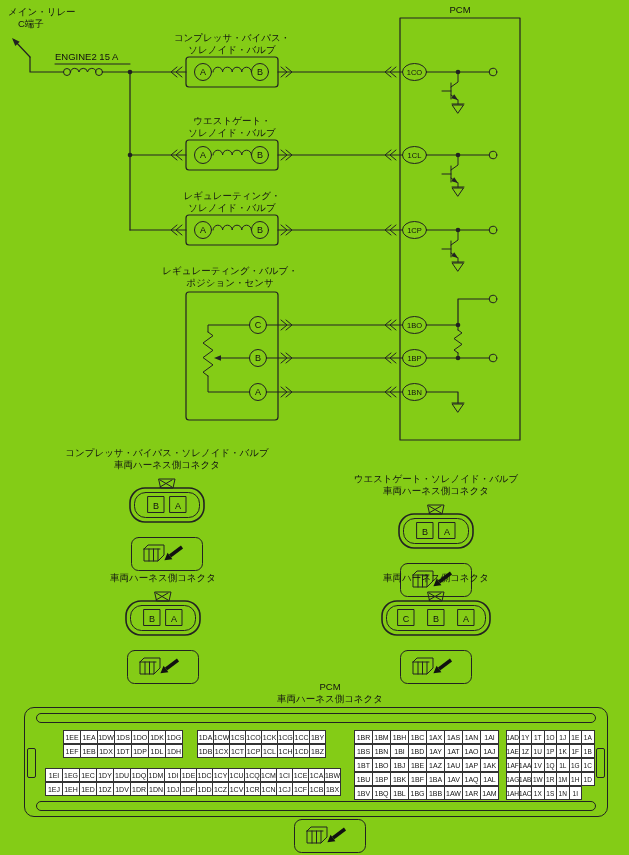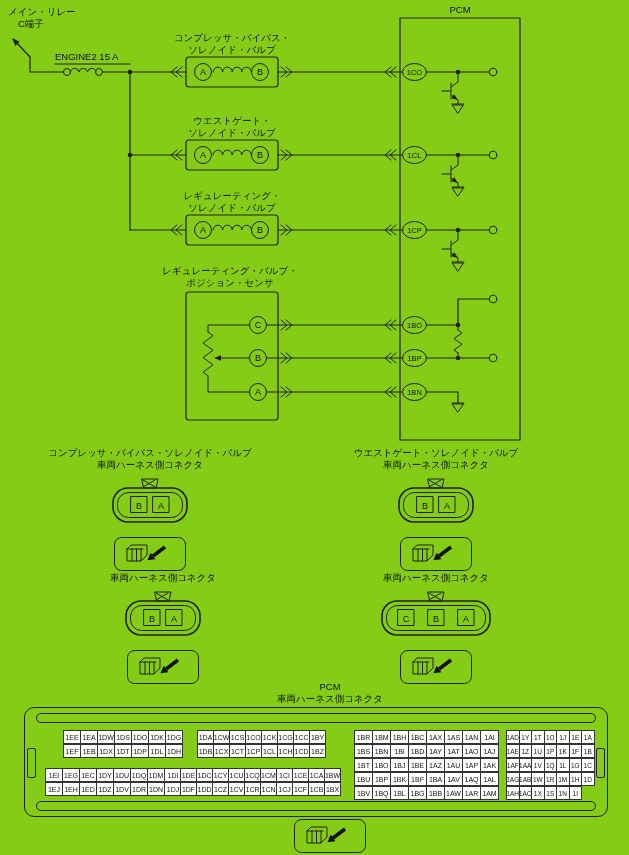--- a/index.html
+++ b/index.html
@@ -211,42 +211,42 @@
       <ellipse class="w thin" cx="414.5" cy="392" rx="12" ry="8.5"></ellipse>
       <text class="termlbl" x="414.5" y="394.5" text-anchor="middle">1BN</text>
       <path class="w" d="M426.5 392 H458 V403"></path>
       <g>
         <path class="w thin" d="M452 403 H464"></path>
         <polygon class="w thin" points="452.5,404 463.5,404 458,412"></polygon>
       </g>
     </g>
   </svg>
 
-  <div class="cgroup" style="left:27px;top:447px">
+  <div class="cgroup" style="left:44px;top:447px">
     <div class="ctitle">コンプレッサ・バイパス・ソレノイド・バルブ</div>
     <div class="ctitle">車両ハーネス側コネクタ</div>
     <svg class="face" width="90" height="52" viewBox="0 0 90 52">
       <path class="w thin" d="M37 3 h16 l-2 9 h-12 z"></path>
       <path class="w thin" d="M38 4 L50 11 M50 4 L38 11"></path>
       <rect class="w" x="8" y="12" width="74" height="34" rx="15" style="stroke-width:1.6"></rect>
       <rect class="w thin" x="12.5" y="16.5" width="65" height="25" rx="11"></rect>
       <rect class="w thin" x="26" y="20.5" width="16" height="16"></rect>
       <rect class="w thin" x="48" y="20.5" width="16" height="16"></rect>
       <text x="34" y="32.5" text-anchor="middle" font-size="9">B</text>
       <text x="56" y="32.5" text-anchor="middle" font-size="9">A</text>
     </svg>
     <svg class="vicon" width="74" height="36" viewBox="0 0 74 36">
       <rect class="w thin" x="1.5" y="1.5" width="71" height="33" rx="7"></rect>
       <path class="w thin" d="M14 13 L30 13 M14 13 L14 25 L28 25 L28 13 M28 25 L34 19 L34 9 L18 9 L14 13 M19 13 V25 M23.5 13 V25"></path>
       <path d="M52 11 L40 20" style="stroke:#111;stroke-width:3.5;fill:none"></path>
       <polygon points="34.4,24.2 37.6,16.8 42.4,23.2" fill="#111"></polygon>
     </svg>
   </div>
 
-  <div class="cgroup" style="left:313px;top:447px">
+  <div class="cgroup" style="left:313px;top:473px">
     <div class="ctitle">ウエストゲート・ソレノイド・バルブ</div>
     <div class="ctitle">車両ハーネス側コネクタ</div>
     <svg class="face" width="90" height="52" viewBox="0 0 90 52">
       <path class="w thin" d="M37 3 h16 l-2 9 h-12 z"></path>
       <path class="w thin" d="M38 4 L50 11 M50 4 L38 11"></path>
       <rect class="w" x="8" y="12" width="74" height="34" rx="15" style="stroke-width:1.6"></rect>
       <rect class="w thin" x="12.5" y="16.5" width="65" height="25" rx="11"></rect>
       <rect class="w thin" x="26" y="20.5" width="16" height="16"></rect>
       <rect class="w thin" x="48" y="20.5" width="16" height="16"></rect>
       <text x="34" y="32.5" text-anchor="middle" font-size="9">B</text>

